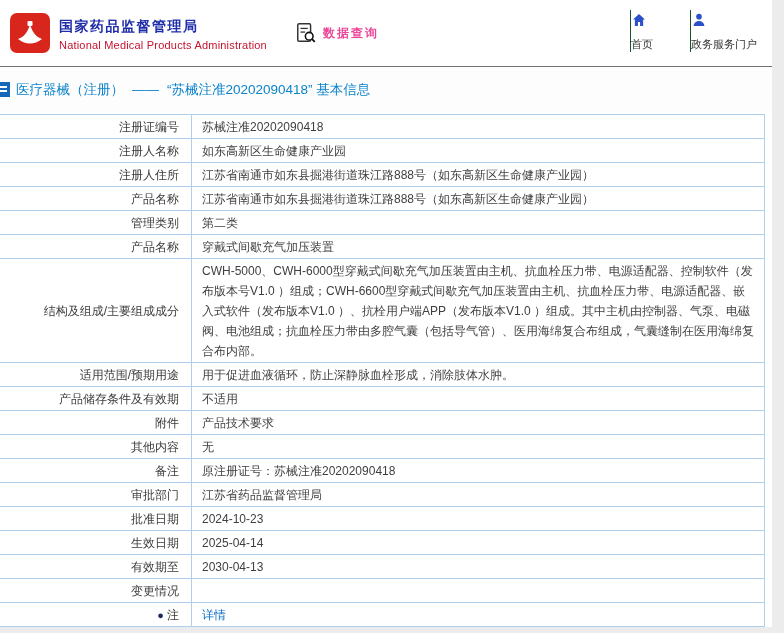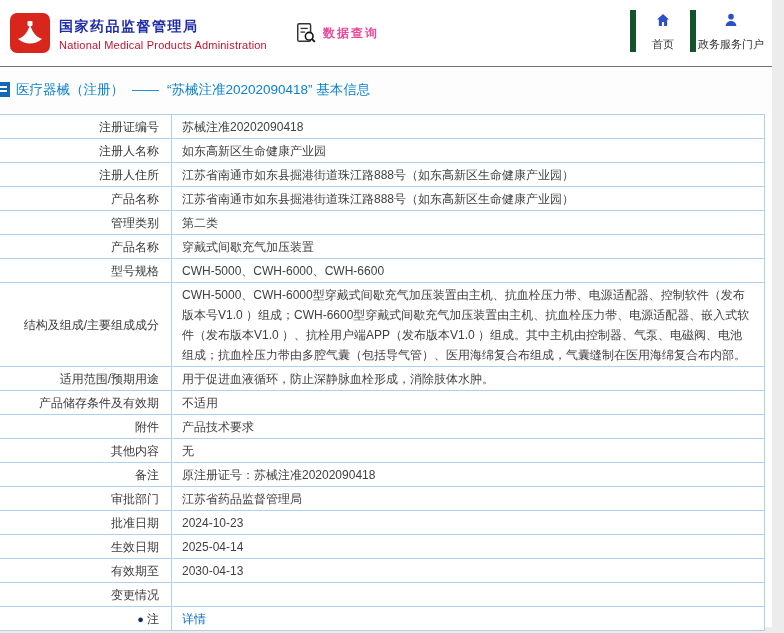--- a/index.html
+++ b/index.html
@@ -30,22 +30,22 @@
   }
   .logo-en {
     font-size:11px; color:#c41230; letter-spacing:0.2px; margin-top:2px; white-space:nowrap;
   }
   .query-block { display:flex; align-items:center; margin-left:28px; }
   .query-icon { margin-right:6px; display:flex; }
   .query-title { font-size:12px; font-weight:bold; color:#ec4899; letter-spacing:2px; }
 
   .nav { position:absolute; right:6px; top:10px; display:flex; }
   .nav-item {
-    width:76px; text-align:center; cursor:pointer;
-    border-left:6px solid #14532d; padding-top:2px;
+    width:76px; text-align:left; cursor:pointer;
+    border-left:1px solid #14532d; padding-top:2px;
   }
   .nav-item:first-child { width:60px; }
   .nav-item .nav-icon { display:inline-block; height:16px; }
   .nav-item .nav-label { display:block; font-size:11px; color:#333; margin-top:5px; white-space:nowrap; }
 
   
   .bc-strip {
     display:flex; align-items:center;
     height:46px;
     border-top:1px solid #737373;
@@ -72,21 +72,21 @@
   }
   table.info th, table.info td {
     border:1px solid #aed0ec;
     padding:1.5px 10px;
     line-height:20px;
     vertical-align:middle;
     font-weight:normal;
     background:#fff;
   }
   table.info th {
-    width:172px; text-align:right; padding-right:12px; color:#3b3b3b;
+    width:192px; text-align:right; padding-right:12px; color:#3b3b3b;
     white-space:nowrap;
   }
   table.info td { text-align:left; word-break:break-all; }
   table.info a { color:#0a6cc4; text-decoration:none; }
   .note-dot { color:#1d2b5e; margin-right:3px; font-size:11px; }
 </style>
 </head>
 <body>
 
 <div class="page">
@@ -166,24 +166,20 @@
           </tr>
           <tr>
             <th>管理类别</th>
             <td>第二类</td>
           </tr>
           <tr>
             <th>产品名称</th>
             <td>穿戴式间歇充气加压装置</td>
           </tr>
           <tr>
-            <th>型号规格</th>
-            <td>CWH-5000、CWH-6000、CWH-6600</td>
-          </tr>
-          <tr>
             <th>结构及组成/主要组成成分</th>
             <td>CWH-5000、CWH-6000型穿戴式间歇充气加压装置由主机、抗血栓压力带、电源适配器、控制软件（发布版本号V1.0 ）组成；CWH-6600型穿戴式间歇充气加压装置由主机、抗血栓压力带、电源适配器、嵌入式软件（发布版本V1.0 ）、抗栓用户端APP（发布版本V1.0 ）组成。其中主机由控制器、气泵、电磁阀、电池组成；抗血栓压力带由多腔气囊（包括导气管）、医用海绵复合布组成，气囊缝制在医用海绵复合布内部。</td>
           </tr>
           <tr>
             <th>适用范围/预期用途</th>
             <td>用于促进血液循环，防止深静脉血栓形成，消除肢体水肿。</td>
           </tr>
           <tr>
             <th>产品储存条件及有效期</th>
             <td>不适用</td>

